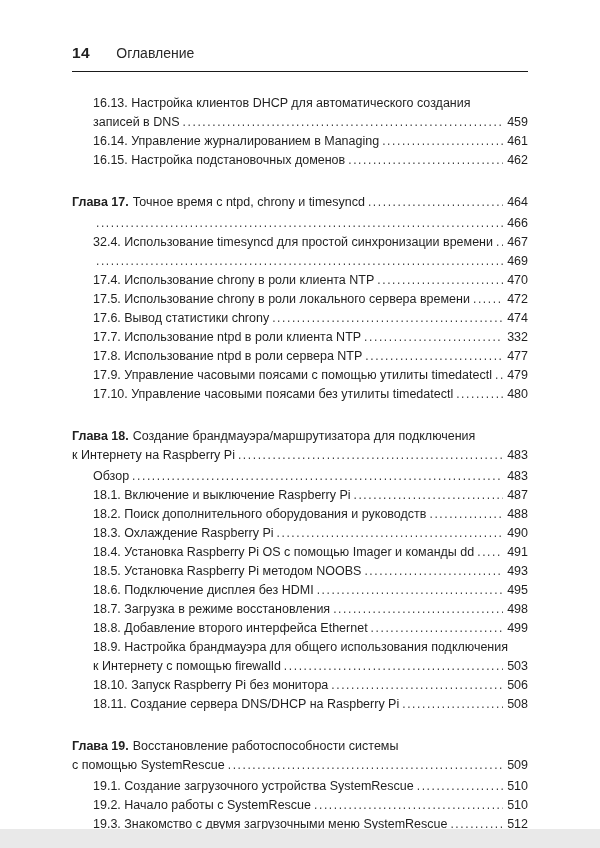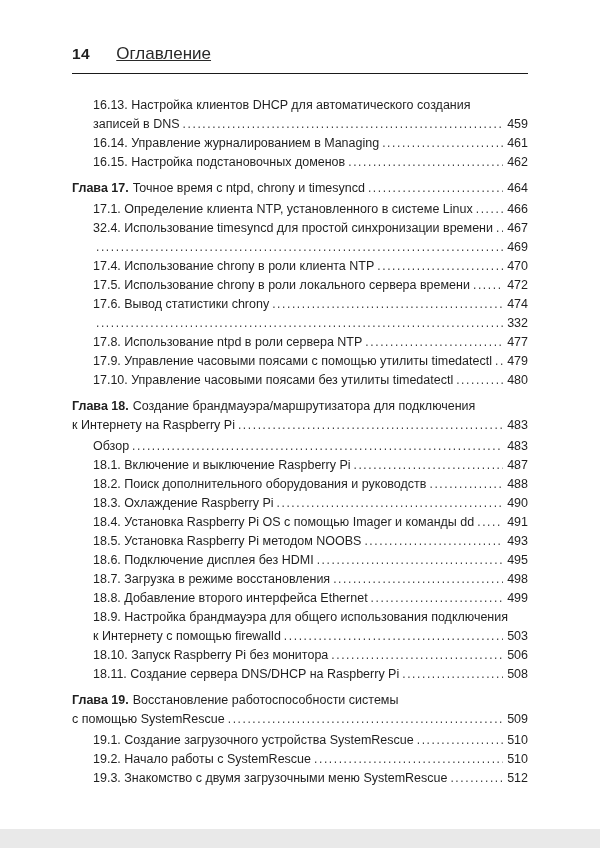--- a/index.html
+++ b/index.html
@@ -21,26 +21,25 @@
     gap: 26px;
     padding-bottom: 9px;
     border-bottom: 1.6px solid #1a1a1a;
   }
   .pagenum {
     font-size: 15.5px;
     font-weight: bold;
     letter-spacing: 0.5px;
   }
   .running-title {
-    font-size: 17px;
+    font-size: 14px;
     color: #2a2a2a;
-    text-decoration: underline;
   }
   .toc { padding-top: 22px; }
-  .section + .section { margin-top: 7px; }
+  .section + .section { margin-top: 23px; }
   .chapter { margin-bottom: 2px; }
   .line {
     display: flex;
     align-items: baseline;
     line-height: 19px;
     font-size: 12.5px;
   }
   .entry-line { padding-left: 21px; }
   .chapter-line { padding-left: 0; }
   .b {
@@ -108,21 +107,20 @@
         <div class="chapter">
           <div class="line chapter-line">
             <span class="b">Глава 17.</span>
             <span class="t">Точное время с ntpd, chrony и timesyncd</span>
             <span class="dots"></span>
             <span class="p">464</span>
           </div>
         </div>
         <div class="entry">
           <div class="line entry-line">
-            <span class="t">17.1. Определение клиента NTP, установленного в системе Linux</span>
             <span class="dots"></span>
             <span class="p">466</span>
           </div>
         </div>
         <div class="entry">
           <div class="line entry-line">
             <span class="t">32.4. Использование timesyncd для простой синхронизации времени</span>
             <span class="dots"></span>
             <span class="p">467</span>
           </div>
@@ -149,20 +147,21 @@
         </div>
         <div class="entry">
           <div class="line entry-line">
             <span class="t">17.6. Вывод статистики chrony</span>
             <span class="dots"></span>
             <span class="p">474</span>
           </div>
         </div>
         <div class="entry">
           <div class="line entry-line">
+            <span class="t">17.7. Использование ntpd в роли клиента NTP</span>
             <span class="dots"></span>
             <span class="p">332</span>
           </div>
         </div>
         <div class="entry">
           <div class="line entry-line">
             <span class="t">17.8. Использование ntpd в роли сервера NTP</span>
             <span class="dots"></span>
             <span class="p">477</span>
           </div>

